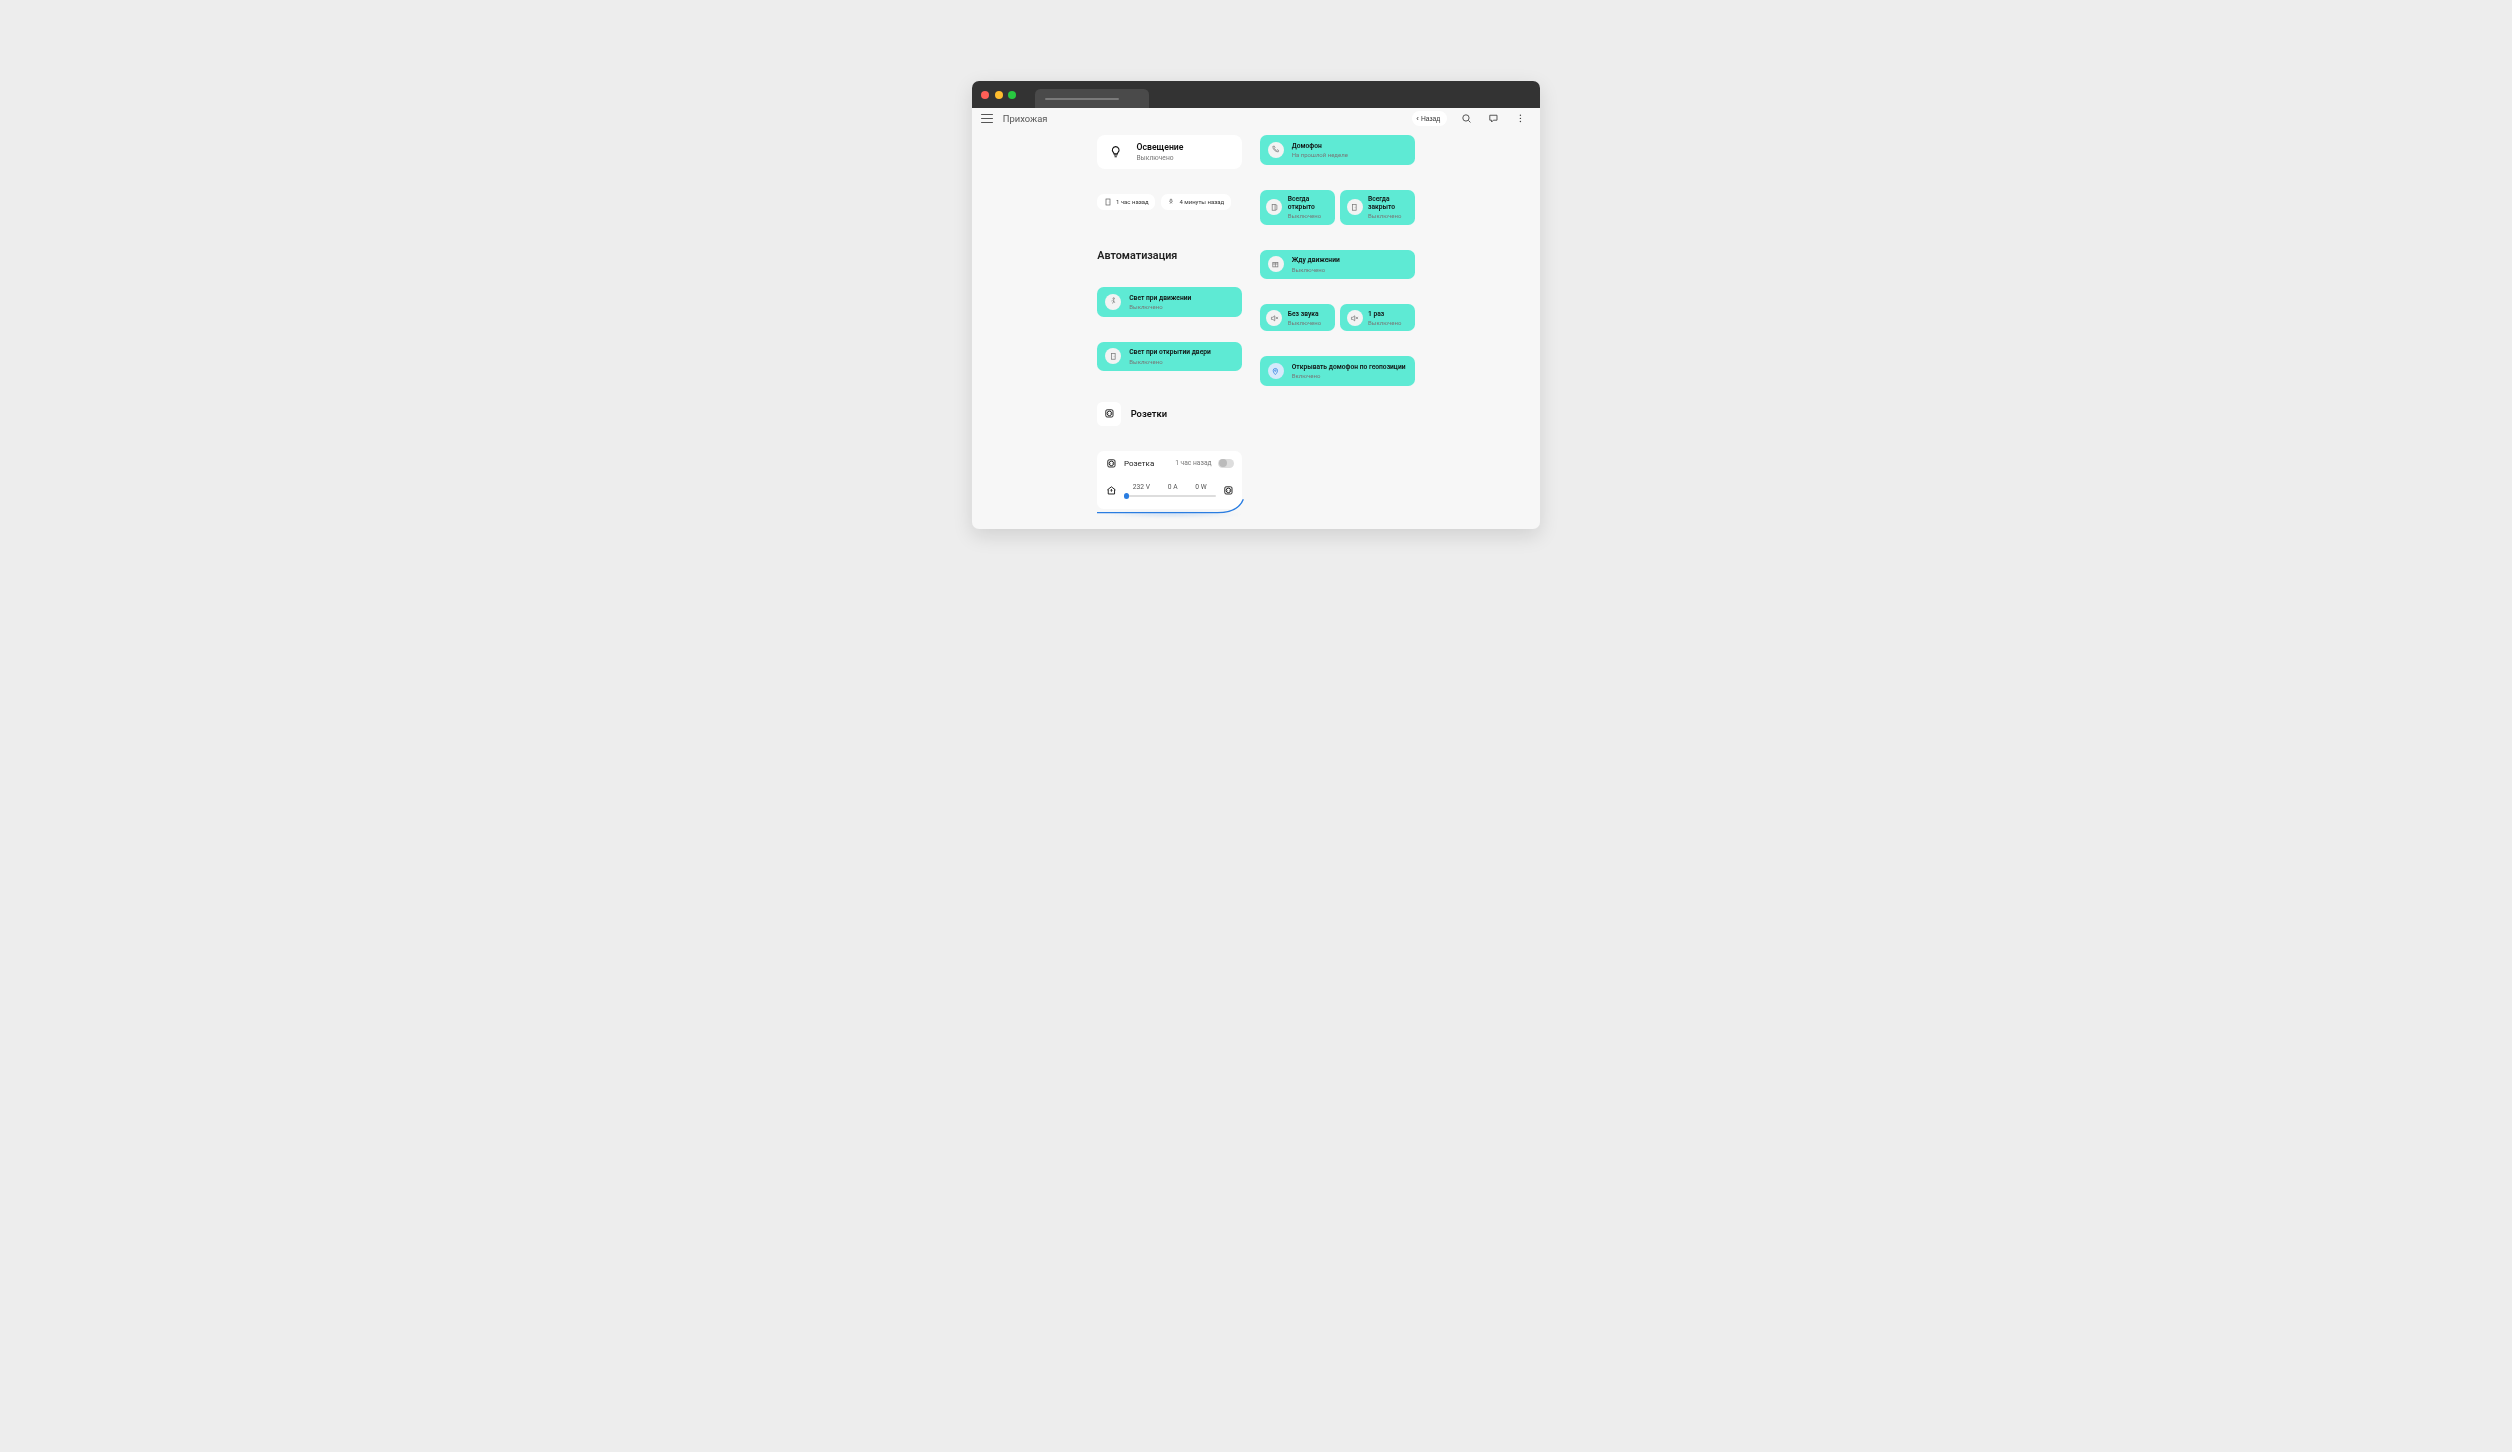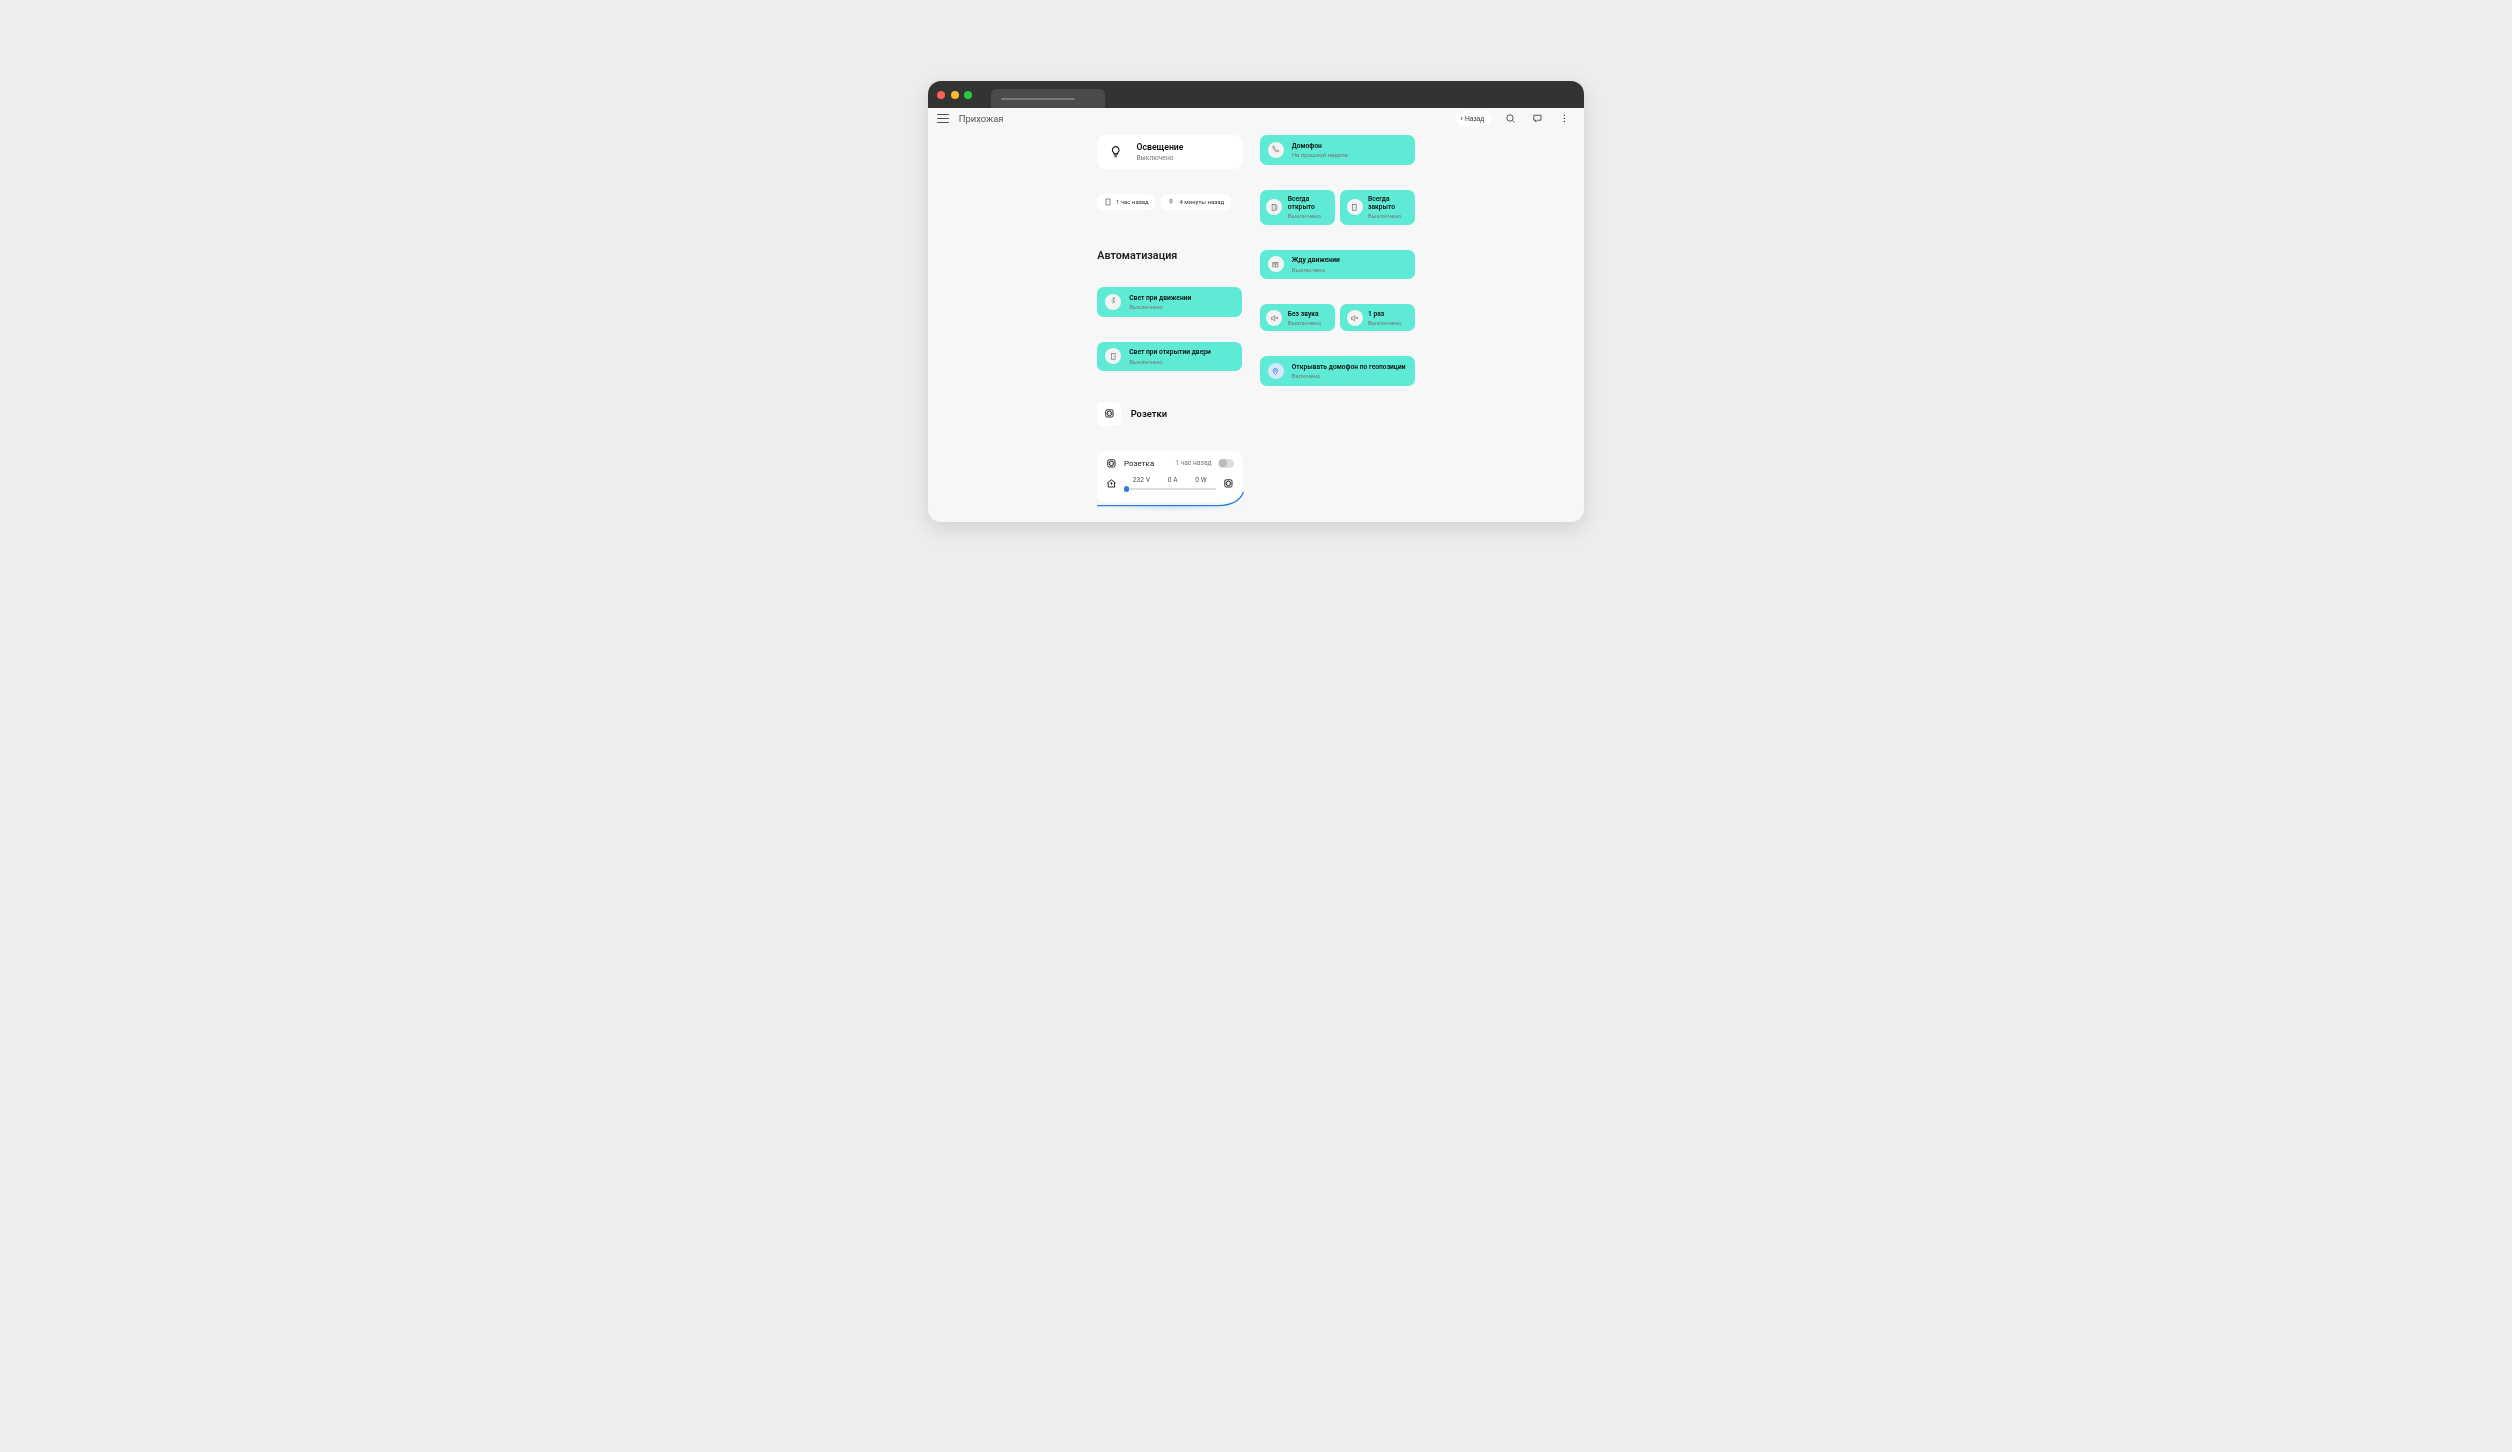--- a/index.html
+++ b/index.html
@@ -4,23 +4,23 @@
 <style>
   * { box-sizing: border-box; margin: 0; padding: 0; }
   body {
     background: #ededed;
     font-family: -apple-system, BlinkMacSystemFont, "Segoe UI", Roboto, Helvetica, Arial, sans-serif;
     display: flex;
     justify-content: center;
     padding: 81px 0 40px;
   }
   .window {
-    width: 656px;
+    width: 568px;
     background: #f7f7f7;
-    border-radius: 13px;
+    border-radius: 7px;
     overflow: hidden;
     box-shadow: 0 6.7px 20px rgba(0,0,0,0.12);
     min-height: 430px;
   }
   .titlebar {
     background: #333;
     height: 27px;
     display: flex;
     align-items: center;
     padding: 0 9.4px;
@@ -160,21 +160,21 @@
   .toggle {
     width: 16px; height: 9.4px; background: #ddd; border-radius: 4.7px;
     position: relative; cursor: pointer;
   }
   .toggle::after {
     content: ""; position: absolute; left: 0.7px; top: 0.7px;
     width: 8px; height: 8px; background: #bbb; border-radius: 50%;
   }
 
   .socket-metrics-row {
-    display: flex; align-items: flex-end; gap: 6.7px; margin-top: 7px;
+    display: flex; align-items: flex-end; gap: 6.7px; margin-top: 14px;
   }
   .metrics-mid { flex: 1; display: flex; flex-direction: column; align-items: stretch; gap: 4px; }
   .metrics { display: flex; justify-content: space-around; font-size: 6.7px; color: #555; }
   .slider { height: 1.3px; background: #ddd; border-radius: 1.3px; position: relative; }
   .slider::before {
     content: ""; position: absolute; left: 0; top: -2px;
     width: 5.4px; height: 5.4px; background: #2a7de1; border-radius: 50%;
   }
   .endpoint-icon { width: 12px; height: 12px; color: #111; display: inline-flex; align-items: center; justify-content: center; }
   .endpoint-icon svg { width: 10.8px; height: 10.8px; }

